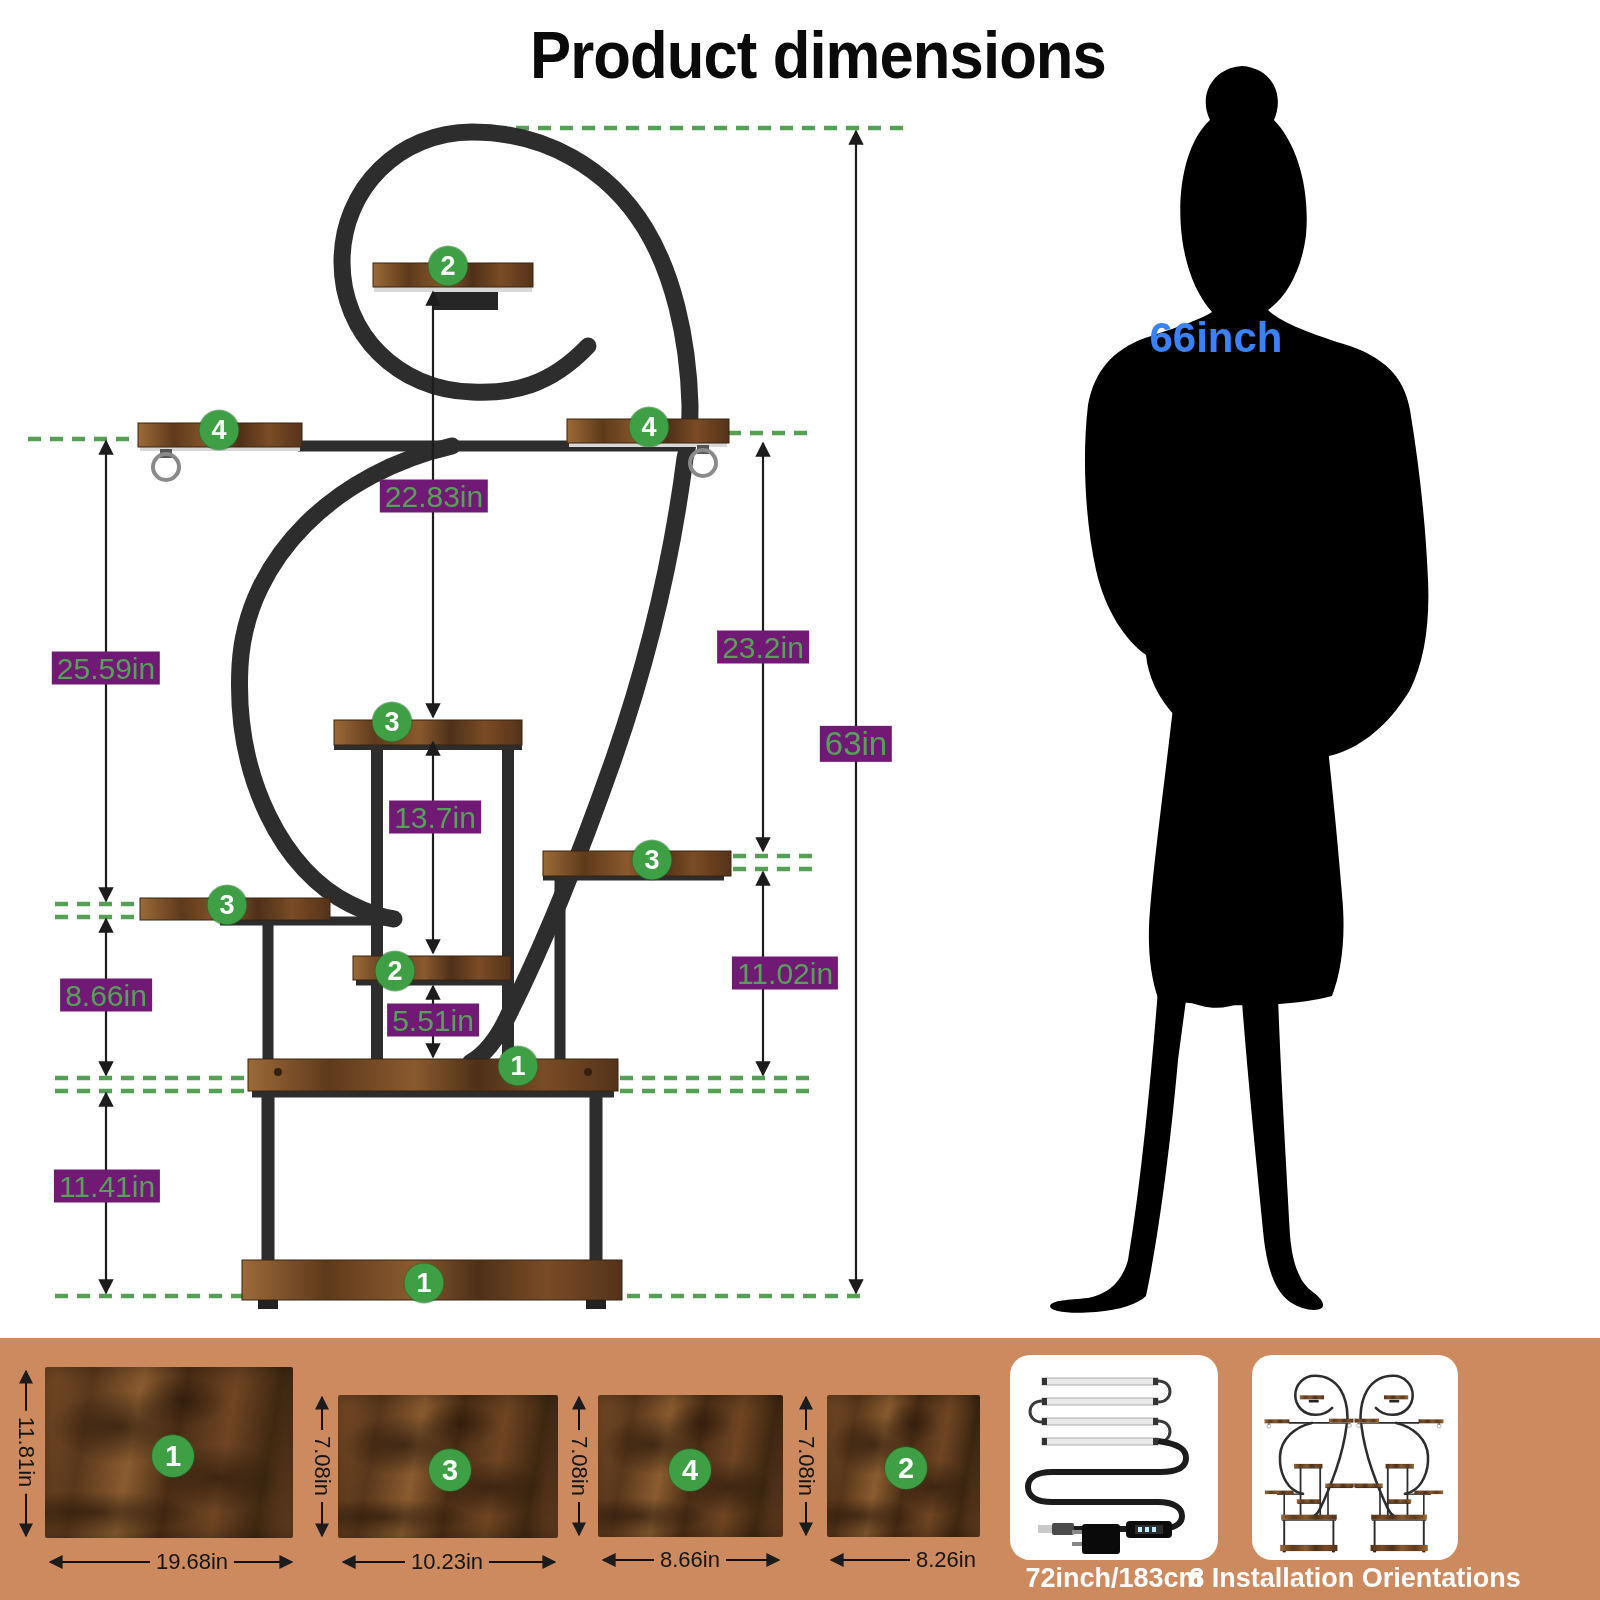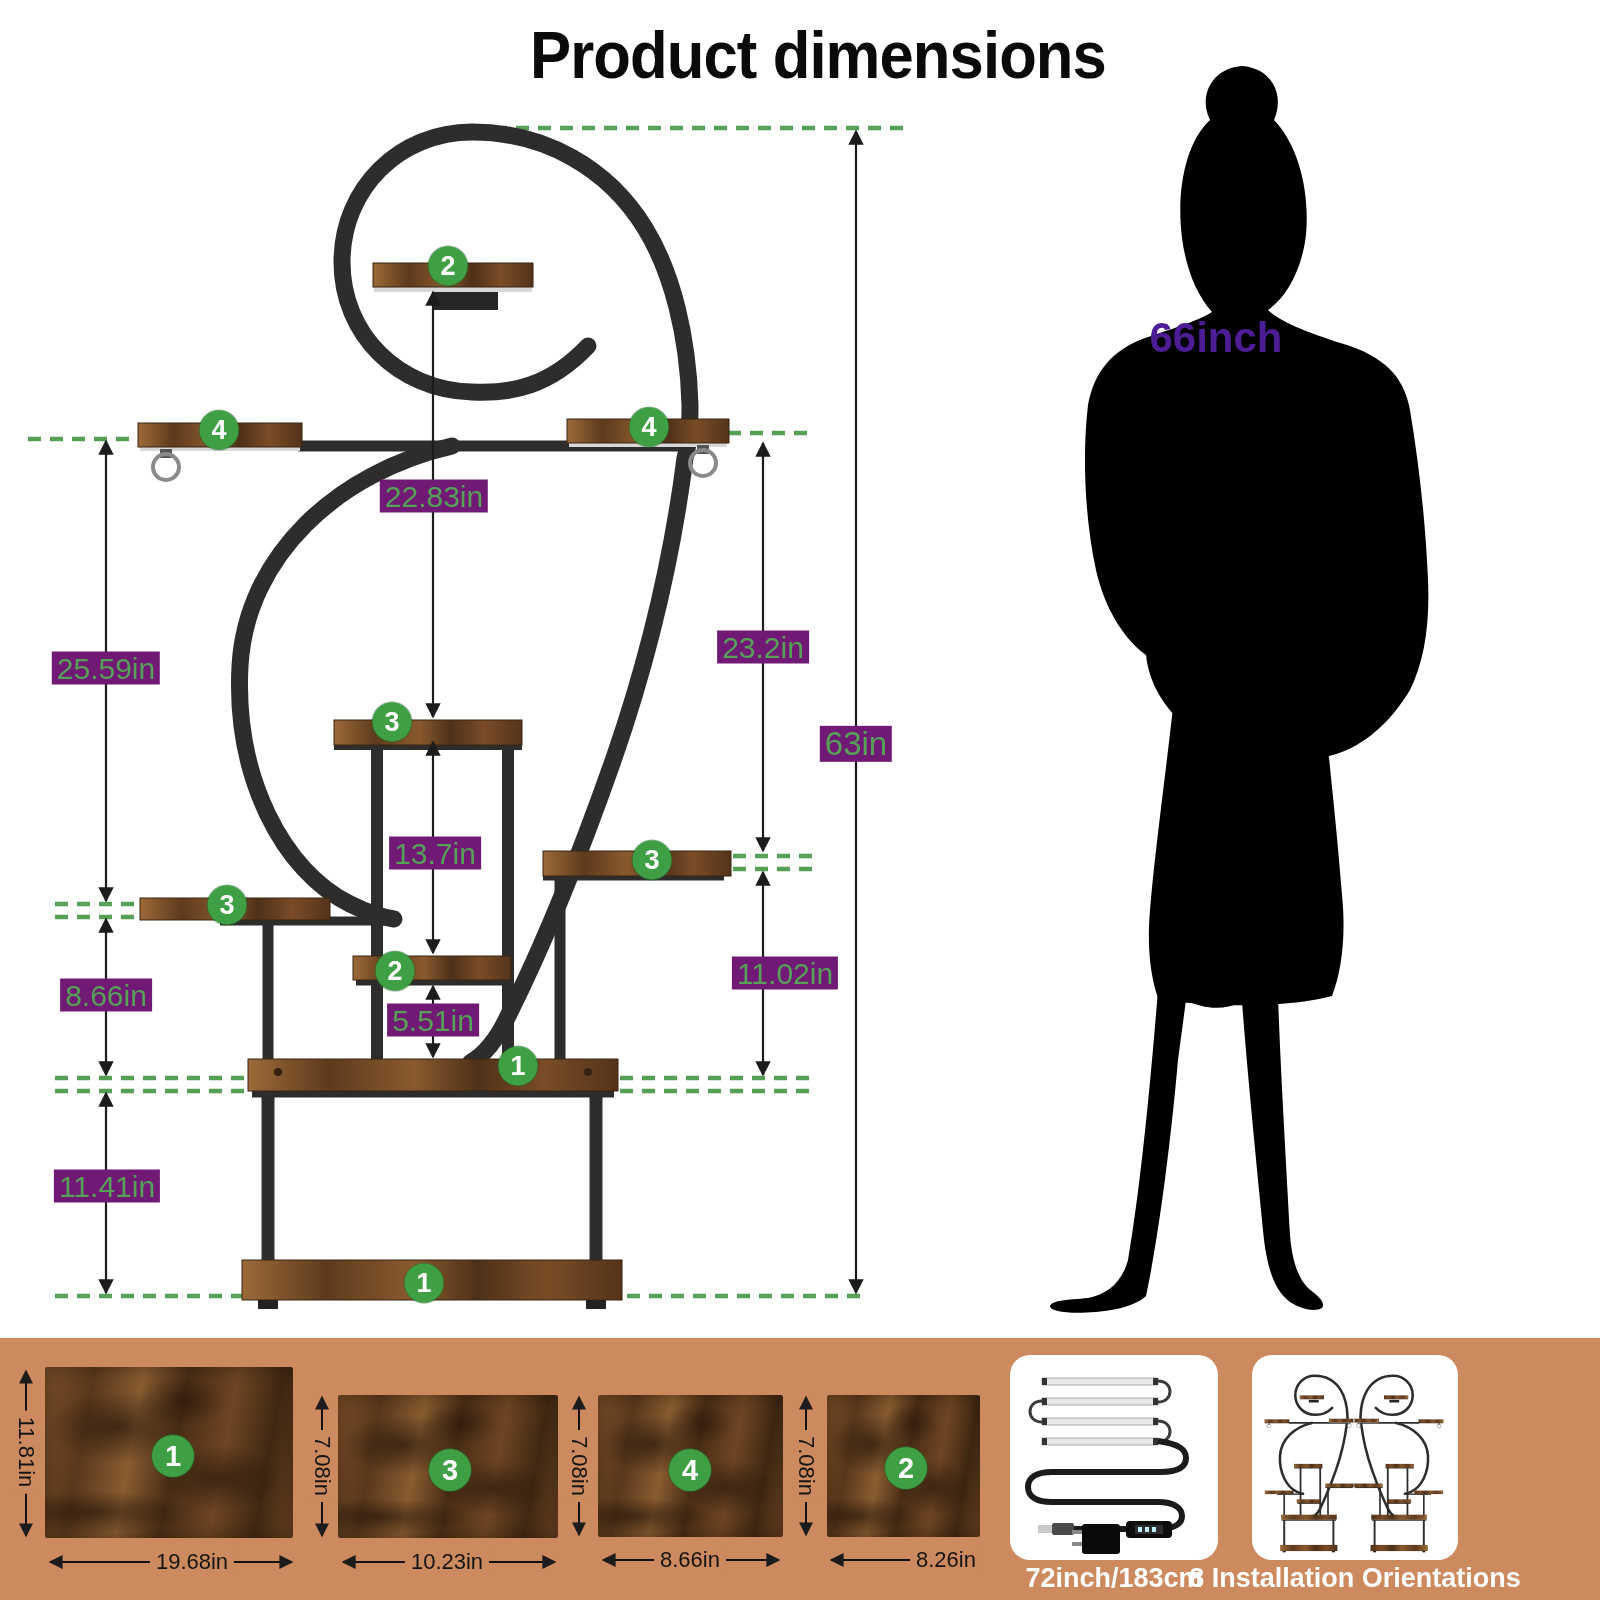--- a/index.html
+++ b/index.html
@@ -45,21 +45,21 @@
     box-shadow:0 0 0 1px rgba(35,110,40,.55);
   }
   .pbadge{width:42px;height:42px;font-size:29px;}
   #title{
     position:absolute;left:818px;top:16px;transform:translateX(-50%) scaleX(.92);
     transform-origin:center;white-space:nowrap;
     font-size:67px;font-weight:bold;letter-spacing:-1px;color:#0a0a0a;
   }
   #person-height{
     position:absolute;left:1216px;top:338px;transform:translate(-50%,-50%);
-    color:#4c1d95;font-size:42px;font-weight:bold;background:transparent;
+    color:#3b82f6;font-size:42px;font-weight:bold;background:transparent;
   }
   .caption{
     position:absolute;transform:translate(-50%,-50%);
     color:#ffffff;font-size:27px;font-weight:bold;white-space:nowrap;
   }
   svg{position:absolute;left:0;top:0;pointer-events:none;}
 </style>
 </head>
 <body>
 
@@ -220,21 +220,21 @@
   <use href="#standShape" transform="translate(1244,1356) scale(0.150)"></use>
   <use href="#standShape" transform="translate(1464,1356) scale(-0.150,0.150)"></use>
 </svg>
 
 <div id="title">Product dimensions</div>
 
 <span class="dim" style="left:106px;top:668px;">25.59in</span>
 <span class="dim" style="left:106px;top:995px;">8.66in</span>
 <span class="dim" style="left:107px;top:1186px;">11.41in</span>
 <span class="dim" style="left:434px;top:496px;">22.83in</span>
-<span class="dim" style="left:435px;top:853px;">13.7in</span>
+<span class="dim" style="left:435px;top:817px;">13.7in</span>
 <span class="dim" style="left:433px;top:1020px;">5.51in</span>
 <span class="dim" style="left:763px;top:647px;">23.2in</span>
 <span class="dim" style="left:765px;top:973px;margin-left:20px;">11.02in</span>
 <span class="dim total" style="left:856px;top:744px;">63in</span>
 
 <span id="person-height">66inch</span>
 
 <span class="badge" style="left:448px;top:266px;">2</span>
 <span class="badge" style="left:219px;top:430px;">4</span>
 <span class="badge" style="left:649px;top:427px;">4</span>

